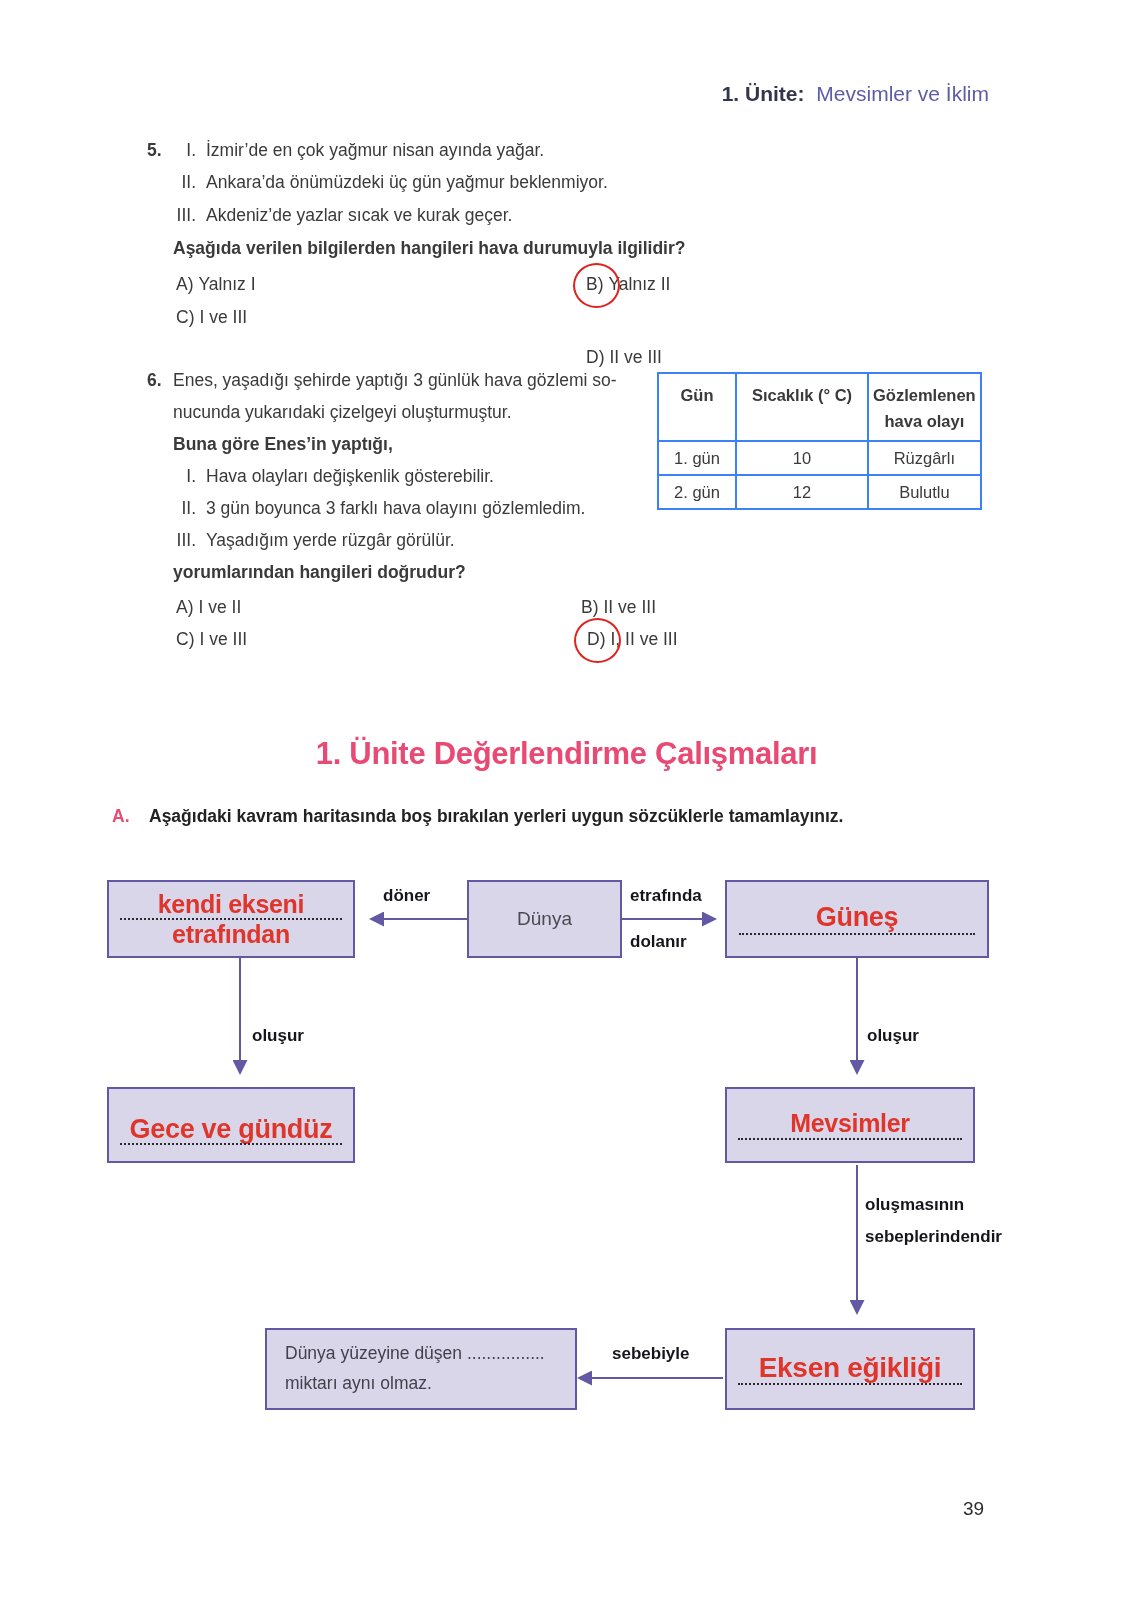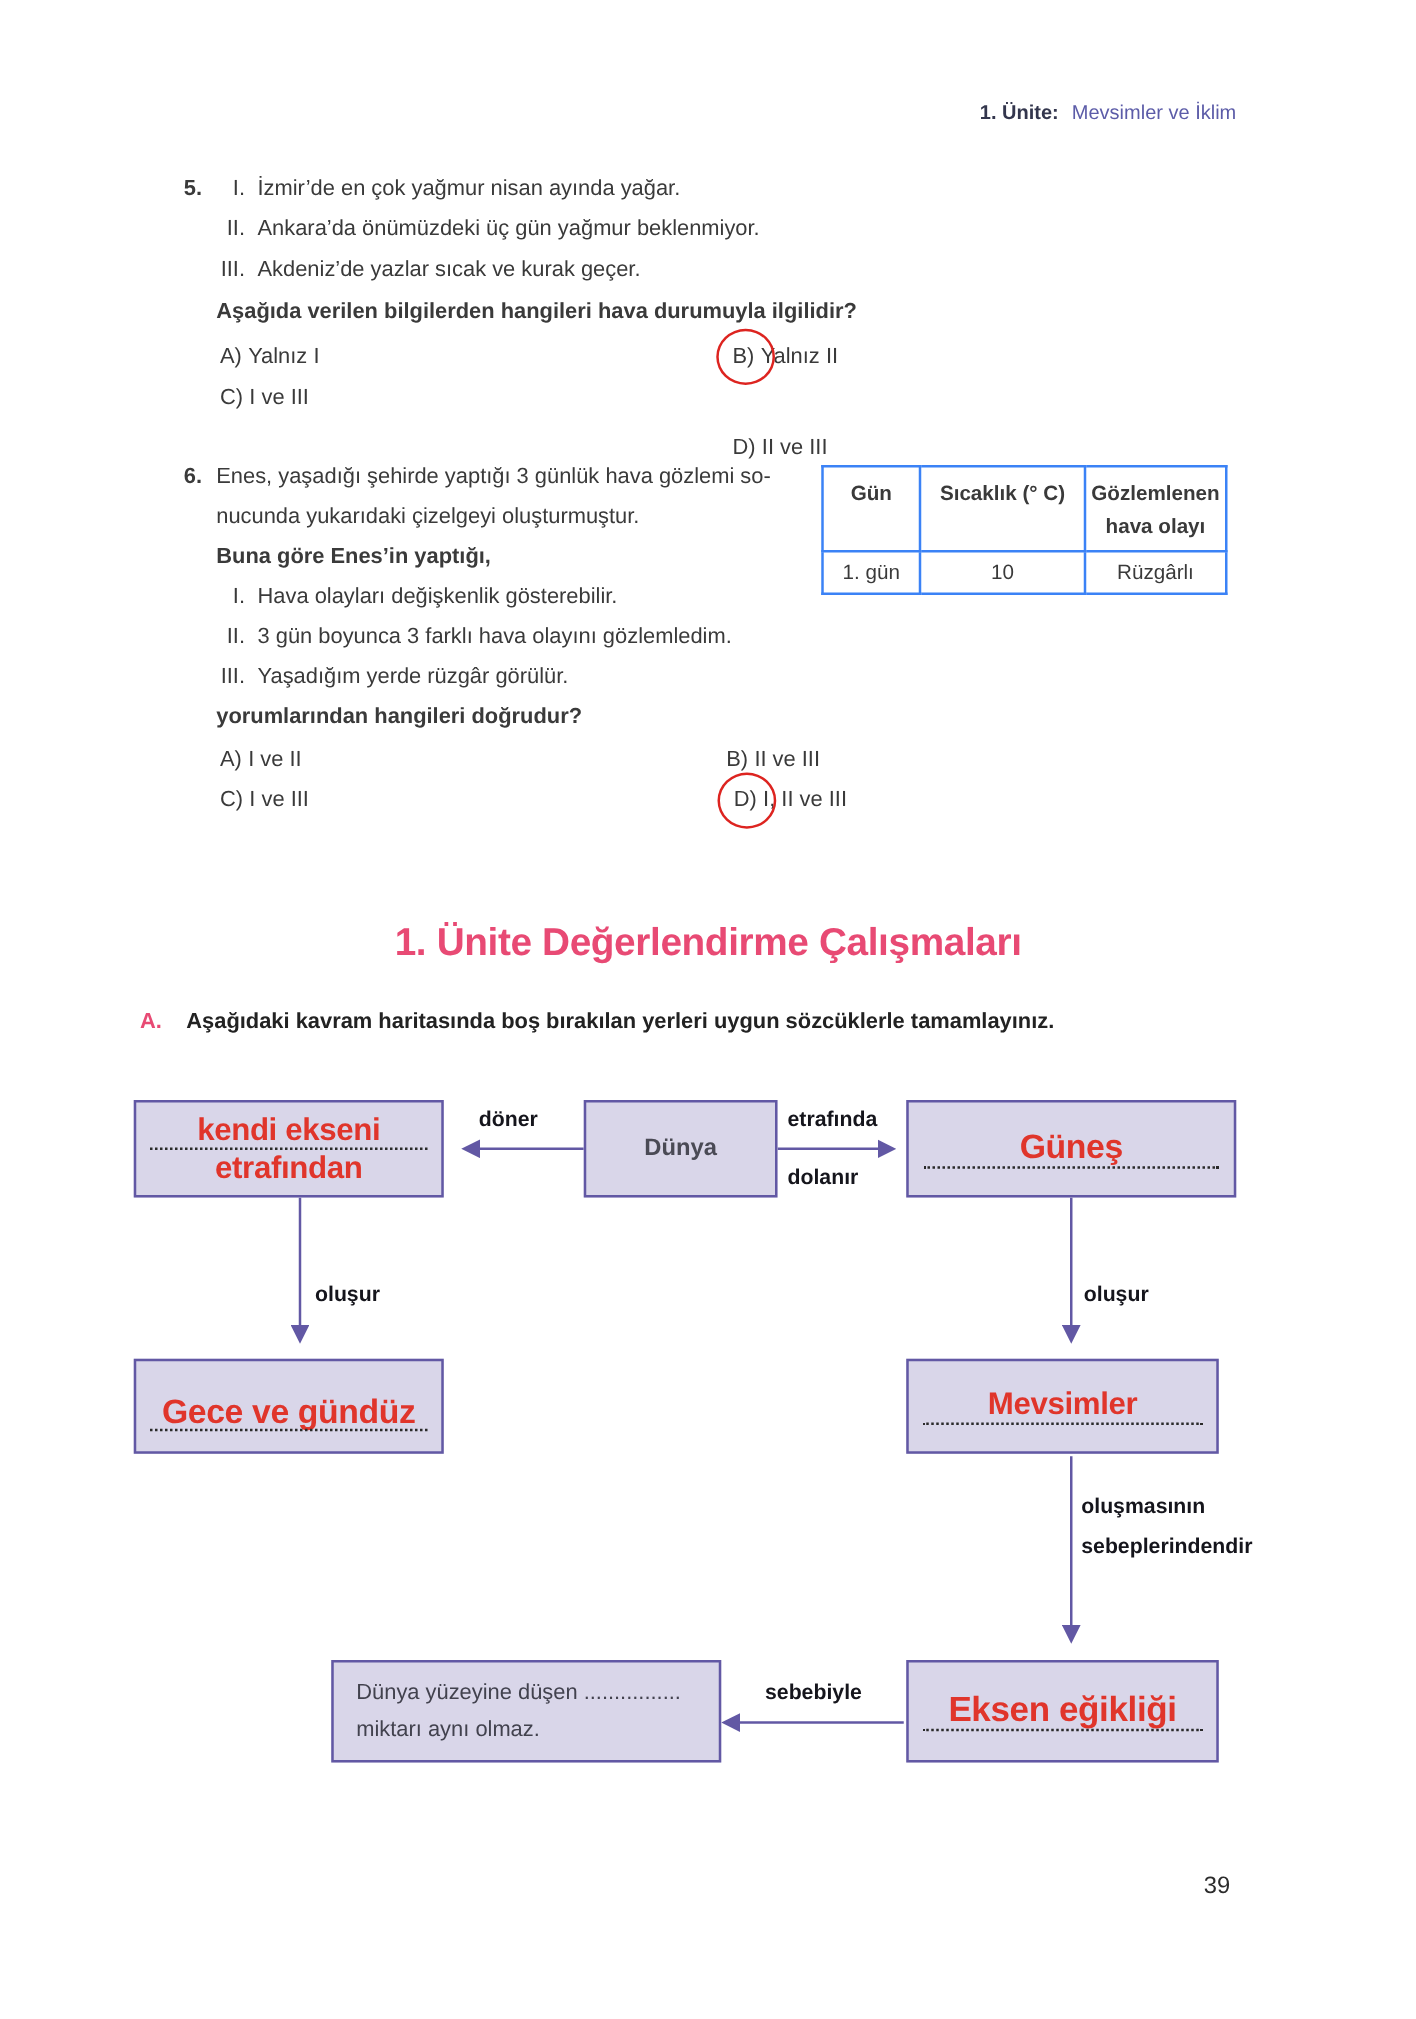--- a/index.html
+++ b/index.html
@@ -6,21 +6,21 @@
     --accent-pink:#e84a74; --header-purple:#5c5ca8; --header-dark:#33364d;
     --box-fill:#d9d6e9; --box-border:#6258a4; --arrow:#6258a4;
     --answer-red:#e0352b; --circle-red:#dd2420; --text-dark:#3a3a3a;
   }
   *{margin:0;padding:0;box-sizing:border-box;}
   html,body{background:#fff;}
   .page{position:relative;width:1133px;height:1615px;margin:0 auto;background:#fff;
     font-family:"Liberation Sans",sans-serif;color:var(--text-dark,#3a3a3a);overflow:hidden;}
   .abs{position:absolute;}
   
-  .hdr{position:absolute;top:82px;right:144px;font-size:16px;white-space:nowrap;margin-left:40px;}
+  .hdr{position:absolute;top:82px;right:144px;font-size:21px;white-space:nowrap;margin-left:40px;}
   .hdr .unit{font-weight:bold;color:var(--header-dark,#33364d);}
   .hdr .title{color:var(--header-purple,#5c5ca8);margin-left:6px;}
   
   .qnum{font-weight:bold;font-size:17.5px;}
   .line{font-size:17.5px;white-space:nowrap;}
   .item{display:flex;font-size:17.5px;white-space:nowrap;}
   .item .rn{width:36px;text-align:right;margin-right:10px;flex:none;}
   .bold{font-weight:bold;}
   .opt{font-size:17.5px;white-space:nowrap;}
   .opt .olabel{display:inline-block;position:relative;}
@@ -100,20 +100,25 @@
         <tr>
       <th class="cw1">Gün</th>
       <th class="cw2">Sıcaklık (° C)</th>
       <th class="cw3">Gözlemlenen hava olayı</th>
     </tr>
     <tr>
       <td>1. gün</td>
       <td>10</td>
       <td>Rüzgârlı</td>
     </tr>
+    <tr>
+      <td>2. gün</td>
+      <td>12</td>
+      <td>Bulutlu</td>
+    </tr>
   </tbody>
     </table>
 
   <div>
     <div class="abs qnum" style="left:147px;top:370px;">6.</div>
     <div class="abs line" style="left:173px;top:370px;">Enes, yaşadığı şehirde yaptığı 3 günlük hava gözlemi so-</div>
     <div class="abs line" style="left:173px;top:402px;">nucunda yukarıdaki çizelgeyi oluşturmuştur.</div>
     <div class="abs line bold" style="left:173px;top:434px;">Buna göre Enes’in yaptığı,</div>
     <div class="abs item" style="left:160px;top:466px;">
       <span class="rn">I.</span>
@@ -160,21 +165,21 @@
     <line x1="857" y1="1165" x2="857" y2="1312" marker-end="url(#ah)"></line>
     <line x1="723" y1="1378" x2="580" y2="1378" marker-end="url(#ah)"></line>
   </svg>
 
   <div class="cm-box" style="left:107px;top:880px;width:248px;height:78px;">
     <div class="ans" style="font-size:25px;">kendi ekseni</div>
     <div class="dotline" style="margin:1px 0;"></div>
     <div class="ans" style="font-size:25px;">etrafından</div>
   </div>
 
-  <div class="cm-box" style="left:467px;top:880px;width:155px;height:78px;font-weight:bold;">
+  <div class="cm-box" style="left:467px;top:880px;width:155px;height:78px;">
     <div class="plainbox-text">Dünya</div>
   </div>
 
   <div class="cm-box" style="left:725px;top:880px;width:264px;height:78px;">
     <div class="ans" style="font-size:27px;">Güneş</div>
     <div class="dotline" style="margin-top:1px;"></div>
   </div>
 
   <div class="cm-box" style="left:107px;top:1087px;width:248px;height:76px;">
     <div class="ans" style="font-size:27px;margin-top:10px;">Gece ve gündüz</div>

